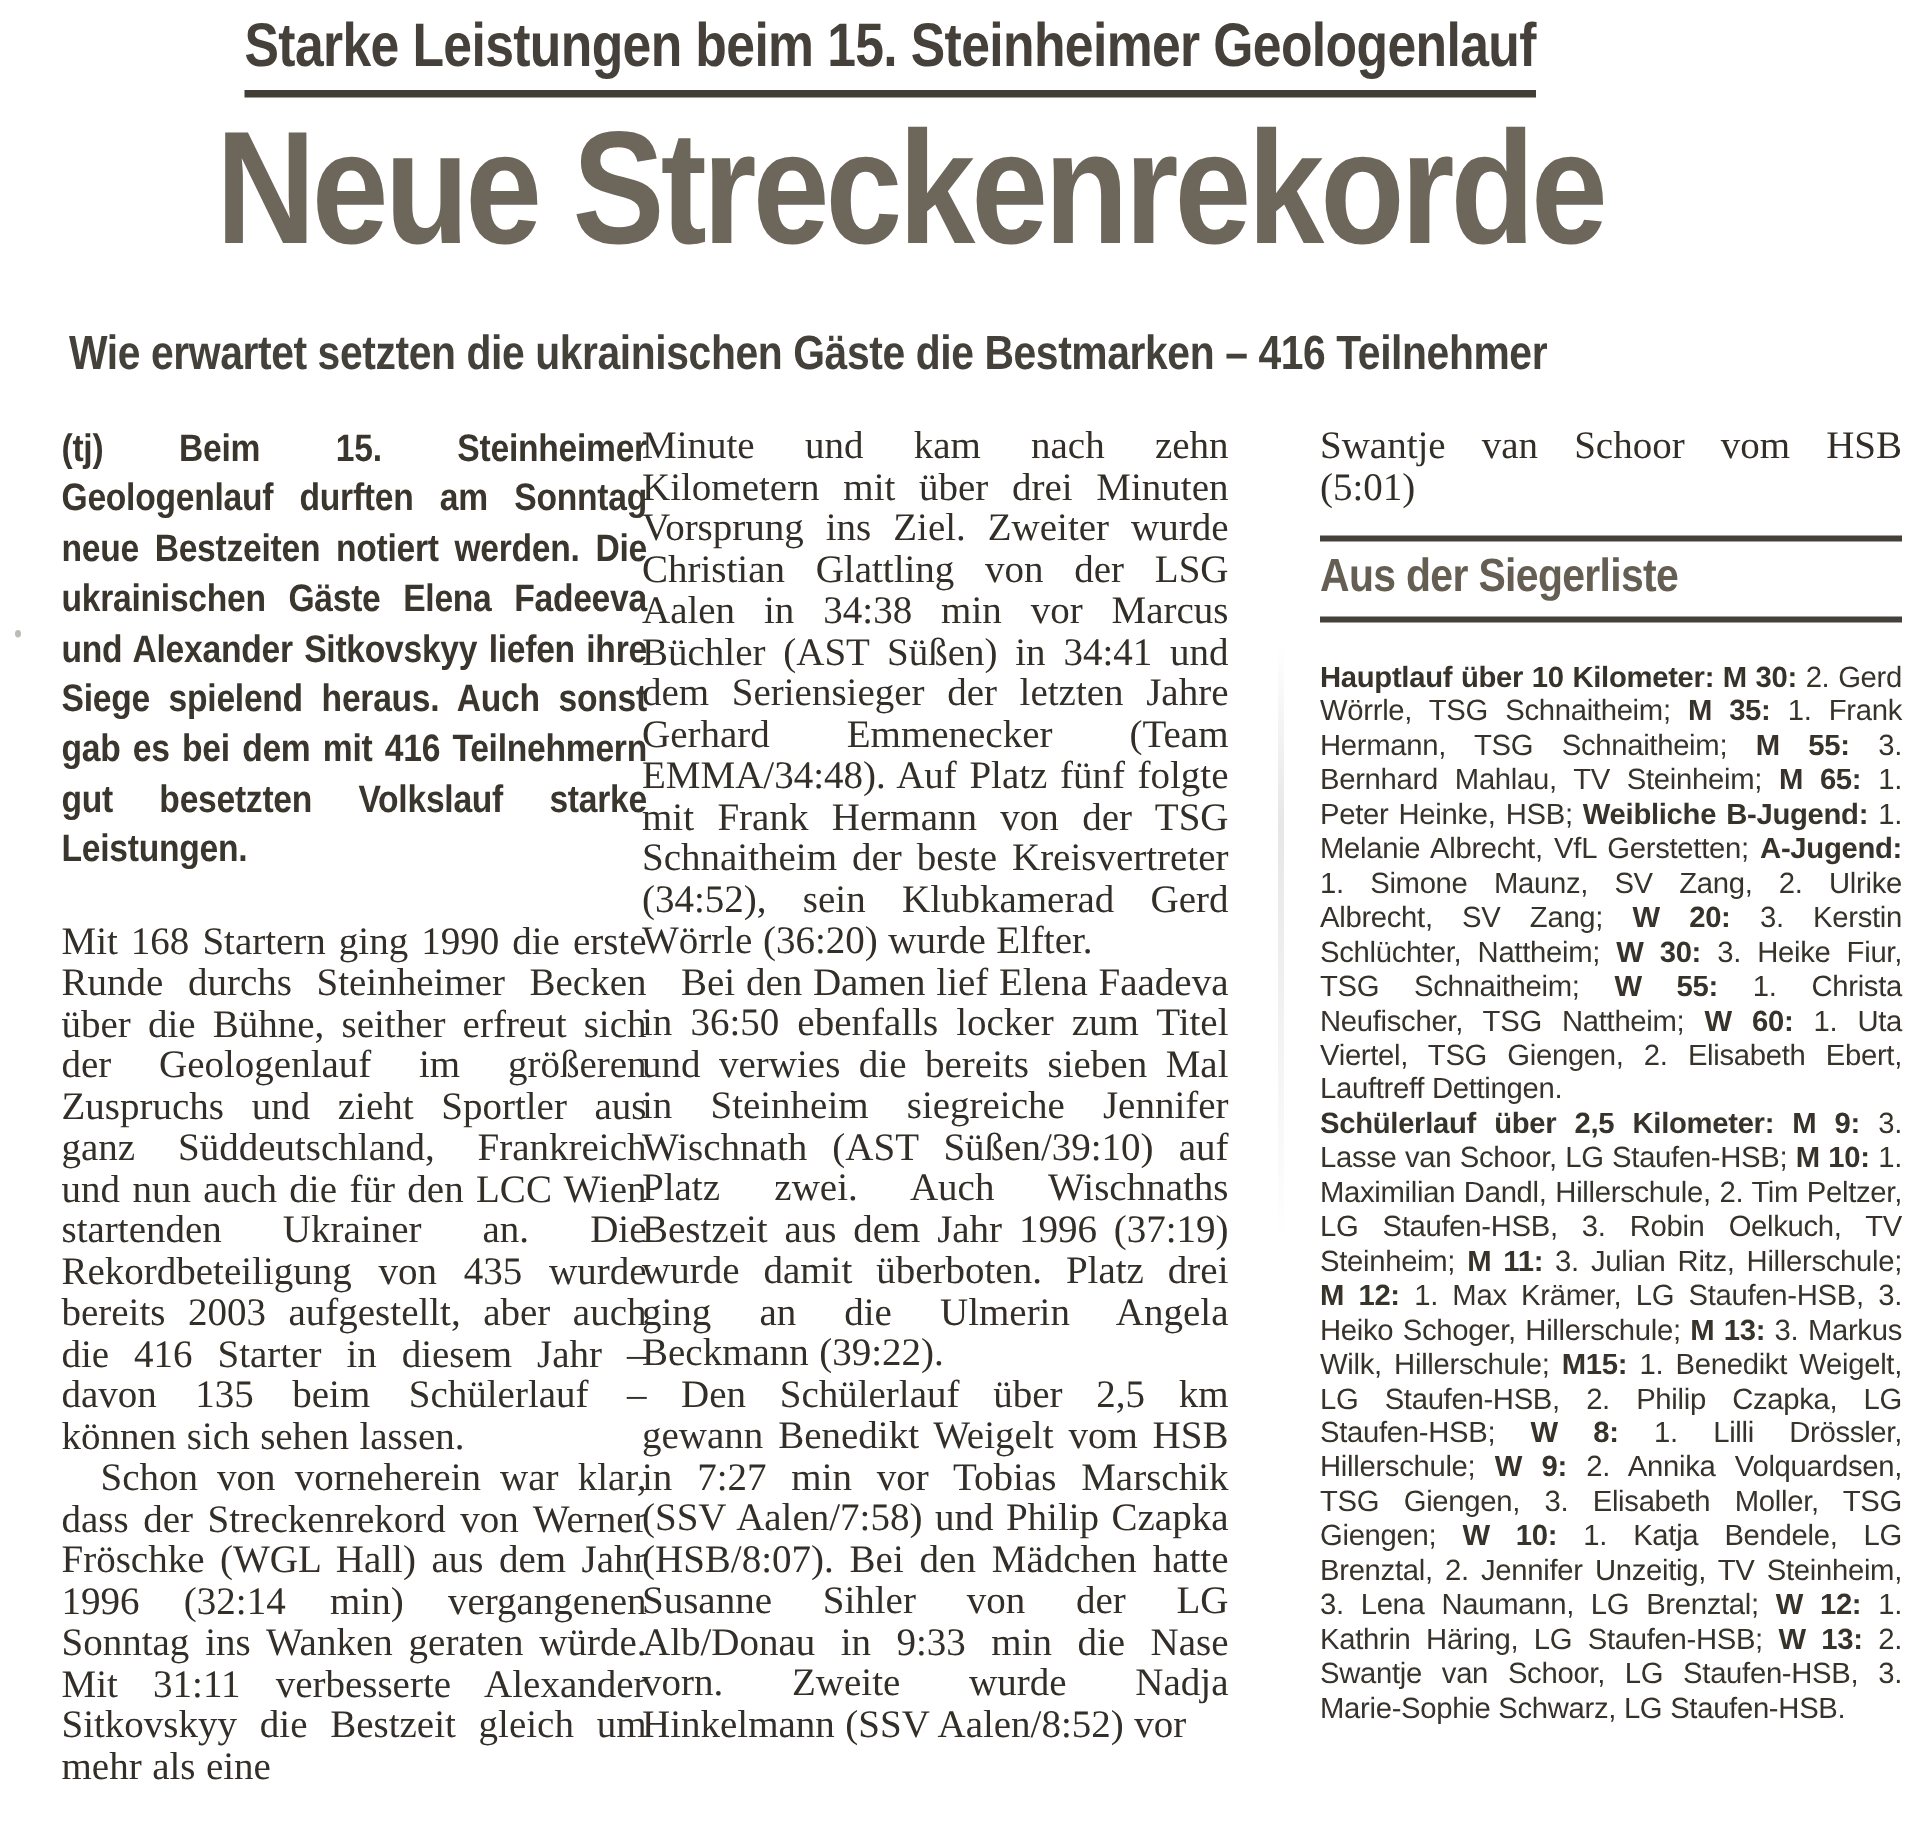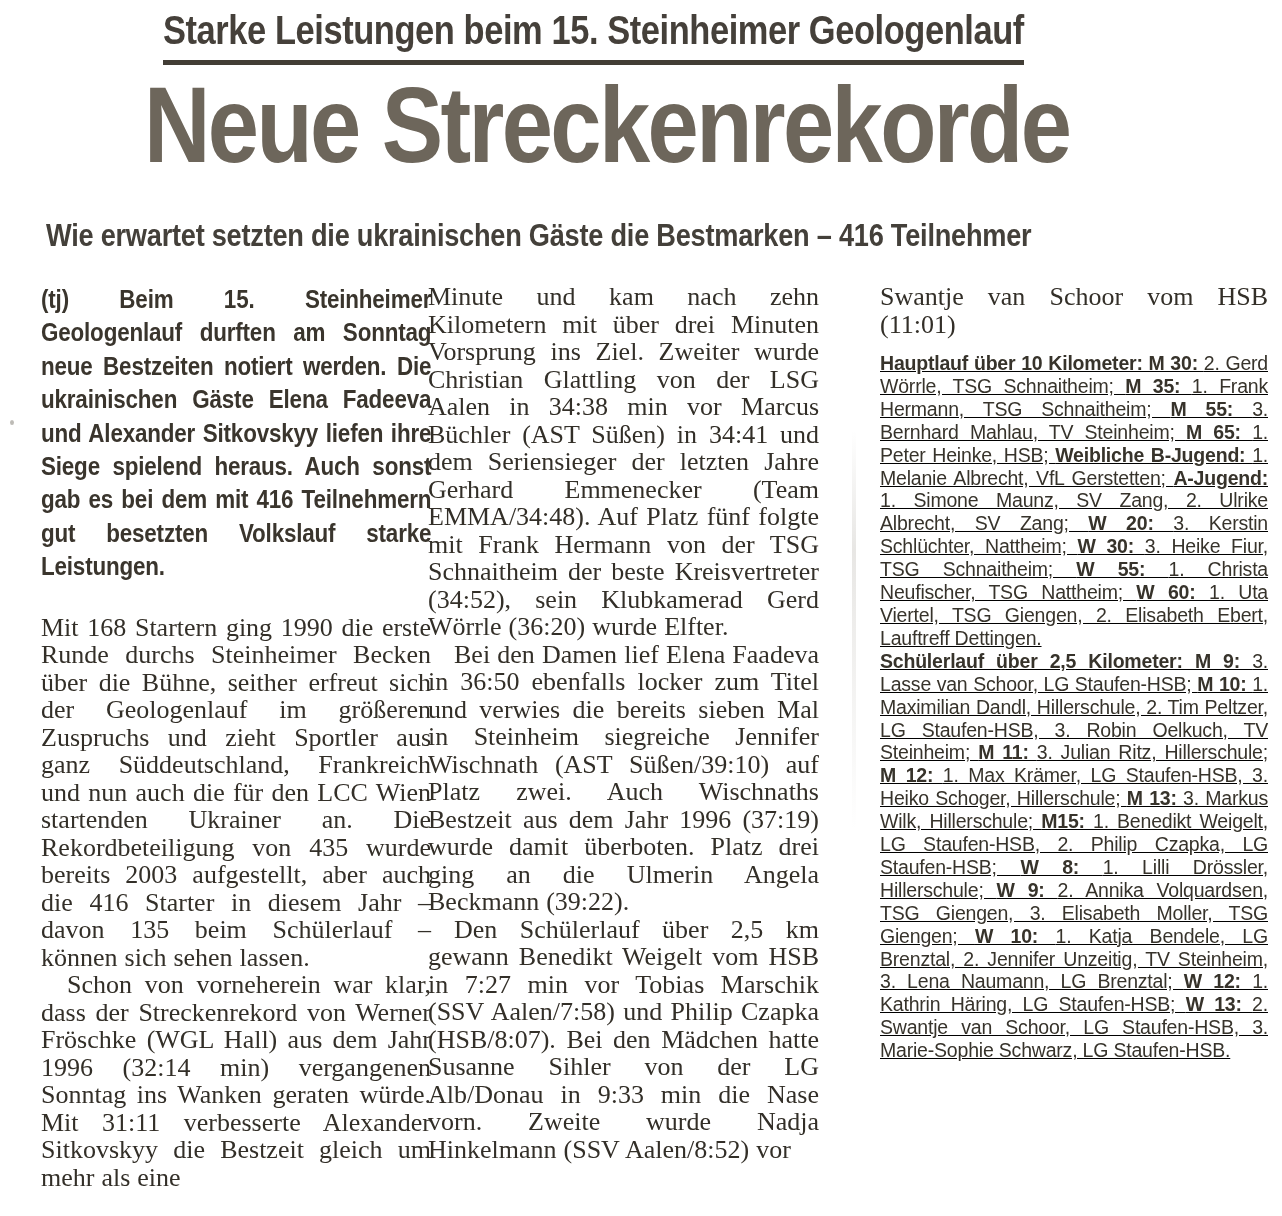--- a/index.html
+++ b/index.html
@@ -56,21 +56,21 @@
     margin-top:19px;
     border-top:4px solid #45403a;border-bottom:4px solid #45403a;
     padding:7px 0 10px;
   }
   .sieger-title{
     margin:0;white-space:nowrap;
     font:700 31px/1.05 "Liberation Sans",sans-serif;
     letter-spacing:-0.5px;color:#655f53;
     transform:scaleX(0.88);transform-origin:0 0;
   }
-  .sieger-text{margin-top:14px;text-decoration:underline;}
+  .sieger-text{margin-top:26px;}
   .sieger-text p{
     font:400 19.5px/22.9px "Liberation Sans",sans-serif;
     letter-spacing:-0.2px;color:#37332b;
     text-align:justify;hyphens:auto;-webkit-hyphens:auto;
   }
   .sieger-text b,.sieger-text .b{font-weight:700;}
   
   .crease{
     position:absolute;left:852px;top:430px;width:4px;height:400px;
     background:linear-gradient(180deg,rgba(125,118,105,0) 0%,rgba(125,118,105,0.18) 30%,rgba(125,118,105,0.1) 60%,rgba(125,118,105,0) 100%);
@@ -98,22 +98,25 @@
     <p class="serif indent">Schon von vorneherein war klar, dass der Streckenrekord von Werner Fröschke (WGL Hall) aus dem Jahr 1996 (32:14 min) vergangenen Sonntag ins Wanken geraten würde. Mit 31:11 verbesserte Alexander Sitkovskyy die Bestzeit gleich um mehr als eine</p>
   </div>
 
   <div class="col col2">
     <p class="serif">Minute und kam nach zehn Kilometern mit über drei Minuten Vorsprung ins Ziel. Zweiter wurde Christian Glattling von der LSG Aalen in 34:38 min vor Marcus Büchler (AST Süßen) in 34:41 und dem Seriensieger der letzten Jahre Gerhard Emmenecker (Team EMMA/34:48). Auf Platz fünf folgte mit Frank Hermann von der TSG Schnaitheim der beste Kreisvertreter (34:52), sein Klubkamerad Gerd Wörrle (36:20) wurde Elfter.</p>
     <p class="serif indent">Bei den Damen lief Elena Faadeva in 36:50 ebenfalls locker zum Titel und verwies die bereits sieben Mal in Steinheim siegreiche Jennifer Wischnath (AST Süßen/39:10) auf Platz zwei. Auch Wischnaths Bestzeit aus dem Jahr 1996 (37:19) wurde damit überboten. Platz drei ging an die Ulmerin Angela Beckmann (39:22).</p>
     <p class="serif indent">Den Schülerlauf über 2,5 km gewann Benedikt Weigelt vom HSB in 7:27 min vor Tobias Marschik (SSV Aalen/7:58) und Philip Czapka (HSB/8:07). Bei den Mädchen hatte Susanne Sihler von der LG Alb/Donau in 9:33 min die Nase vorn. Zweite wurde Nadja Hinkelmann (SSV Aalen/8:52) vor</p>
   </div>
 
   <div class="col col3">
-    <p class="serif">Swantje van Schoor vom HSB (11:01)</p>
+    <p class="serif">Swantje van Schoor vom HSB (5:01)</p>
 
+    <div class="sieger-box">
+      <h3 class="sieger-title">Aus der Siegerliste</h3>
+    </div>
 
     <div class="sieger-text">
       <p><span class="b">Hauptlauf über 10 Kilometer: M 30: </span><span>2. Gerd Wörrle, TSG Schnaitheim; </span><span class="b">M 35: </span><span>1. Frank Hermann, TSG Schnaitheim; </span><span class="b">M 55: </span><span>3. Bernhard Mahlau, TV Steinheim; </span><span class="b">M 65: </span><span>1. Peter Heinke, HSB; </span><span class="b">Weibliche B-Jugend: </span><span>1. Melanie Albrecht, VfL Gerstetten; </span><span class="b">A-Jugend: </span><span>1. Simone Maunz, SV Zang, 2. Ulrike Albrecht, SV Zang; </span><span class="b">W 20: </span><span>3. Kerstin Schlüchter, Nattheim; </span><span class="b">W 30: </span><span>3. Heike Fiur, TSG Schnaitheim; </span><span class="b">W 55: </span><span>1. Christa Neufischer, TSG Nattheim; </span><span class="b">W 60: </span><span>1. Uta Viertel, TSG Giengen, 2. Elisabeth Ebert, Lauftreff Dettingen.</span></p>
       <p><span class="b">Schülerlauf über 2,5 Kilometer: M 9: </span><span>3. Lasse van Schoor, LG Staufen-HSB; </span><span class="b">M 10: </span><span>1. Maximilian Dandl, Hillerschule, 2. Tim Peltzer, LG Staufen-HSB, 3. Robin Oelkuch, TV Steinheim; </span><span class="b">M 11: </span><span>3. Julian Ritz, Hillerschule; </span><span class="b">M 12: </span><span>1. Max Krämer, LG Staufen-HSB, 3. Heiko Schoger, Hillerschule; </span><span class="b">M 13: </span><span>3. Markus Wilk, Hillerschule; </span><span class="b">M15: </span><span>1. Benedikt Weigelt, LG Staufen-HSB, 2. Philip Czapka, LG Staufen-HSB; </span><span class="b">W 8: </span><span>1. Lilli Drössler, Hillerschule; </span><span class="b">W 9: </span><span>2. Annika Volquardsen, TSG Giengen, 3. Elisabeth Moller, TSG Giengen; </span><span class="b">W 10: </span><span>1. Katja Bendele, LG Brenztal, 2. Jennifer Unzeitig, TV Steinheim, 3. Lena Naumann, LG Brenztal; </span><span class="b">W 12: </span><span>1. Kathrin Häring, LG Staufen-HSB; </span><span class="b">W 13: </span><span>2. Swantje van Schoor, LG Staufen-HSB, 3. Marie-Sophie Schwarz, LG Staufen-HSB.</span></p>
     </div>
   </div>
 
   <div class="crease"></div>
   <div class="speck"></div>
 

